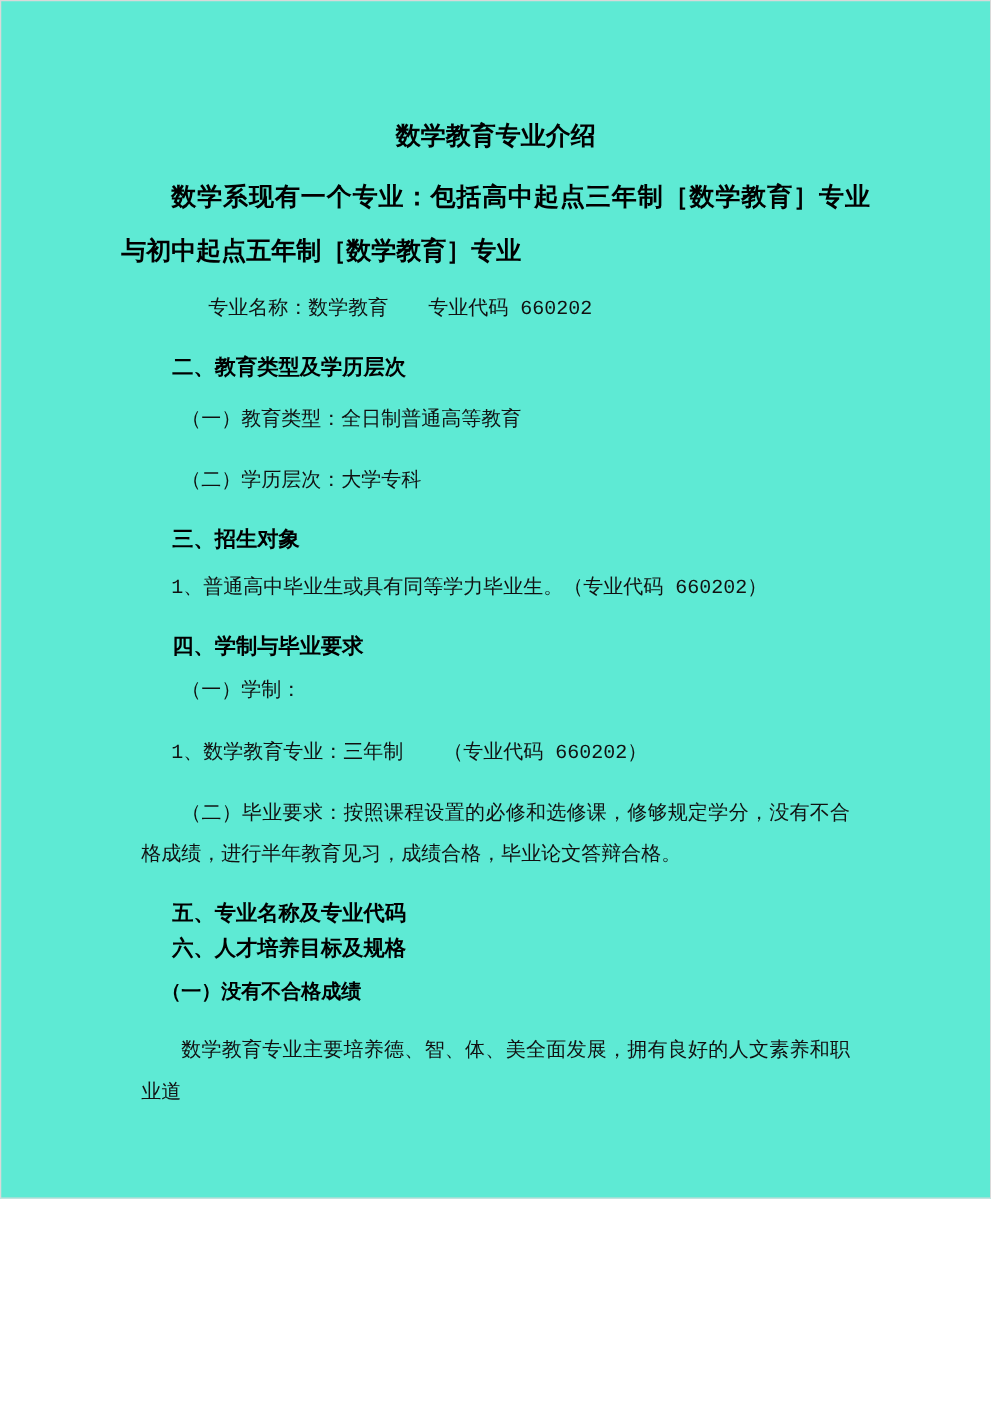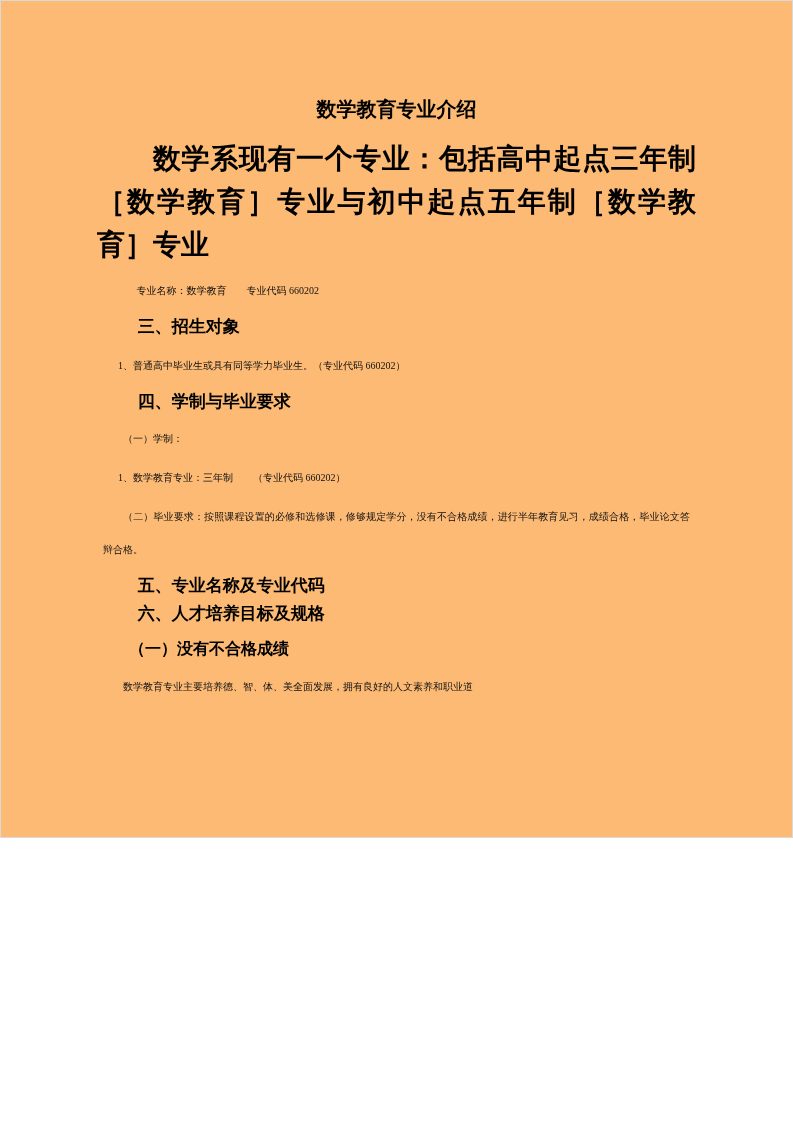--- a/index.html
+++ b/index.html
@@ -3,60 +3,60 @@
 <meta charset="utf-8">
 <style>
   html, body {
     margin: 0;
     padding: 0;
     background: #ffffff;
   }
   .page {
     position: relative;
     width: 793px;
-    height: 838px;
+    height: 959px;
     box-sizing: border-box;
-    background: #fdba74;
+    background: #5eead4;
     border: 1px solid #d9d9d9;
     padding: 93px 96px 4px 96px;
     overflow: hidden;
     color: #111111;
   }
   .doc-title {
     margin: 0;
     font-family: "Liberation Sans", "DejaVu Sans", sans-serif;
     font-weight: bold;
     font-size: 20px;
     line-height: 30px;
     text-align: center;
     color: #000000;
   }
   .intro {
     margin: 13px 0 0 0;
     font-family: "Liberation Sans", "DejaVu Sans", sans-serif;
     font-weight: bold;
-    font-size: 28px;
+    font-size: 20px;
     line-height: 43px;
     text-indent: 2em;
     text-align: justify;
     color: #000000;
   }
   .sec-h {
     margin: 0;
     font-family: "Liberation Sans", "DejaVu Sans", sans-serif;
     font-weight: bold;
     font-size: 17px;
     line-height: 28px;
     text-indent: 2.4em;
     color: #000000;
   }
   .line {
-    margin: 6px;
-    font-family: Liberation Serif, serif;
-    font-size: 10px;
+    margin: 16px;
+    font-family: Liberation Mono, monospace;
+    font-size: 16px;
     line-height: 33px;
     color: #111111;
   }
   .info { text-indent: 3.35em; }
   .sub  { text-indent: 2em; }
   .num  { text-indent: 1.5em; }
   .para { text-indent: 2em; text-align: justify; }
   .para-wide { line-height: 38px; }
   .subh {
     margin: 0;
@@ -90,20 +90,25 @@
 <div class="page">
 
   <h1 class="doc-title">数学教育专业介绍</h1>
 
   <p class="intro">数学系现有一个专业：包括高中起点三年制［数学教育］专业与初中起点五年制［数学教育］专业</p>
 
   <section>
     <p class="line info mt8">专业名称：数学教育　　专业代码 660202</p>
   </section>
 
+  <section>
+    <h2 class="sec-h mt4">二、教育类型及学历层次</h2>
+    <p class="line sub mt12">（一）教育类型：全日制普通高等教育</p>
+    <p class="line sub">（二）学历层次：大学专科</p>
+  </section>
 
   <section>
     <h2 class="sec-h mt6">三、招生对象</h2>
     <p class="line num mt8">1、普通高中毕业生或具有同等学力毕业生。（专业代码 660202）</p>
   </section>
 
   <section>
     <h2 class="sec-h mt4">四、学制与毕业要求</h2>
     <p class="line sub mt6">（一）学制：</p>
     <p class="line num">1、数学教育专业：三年制　　（专业代码 660202）</p>

